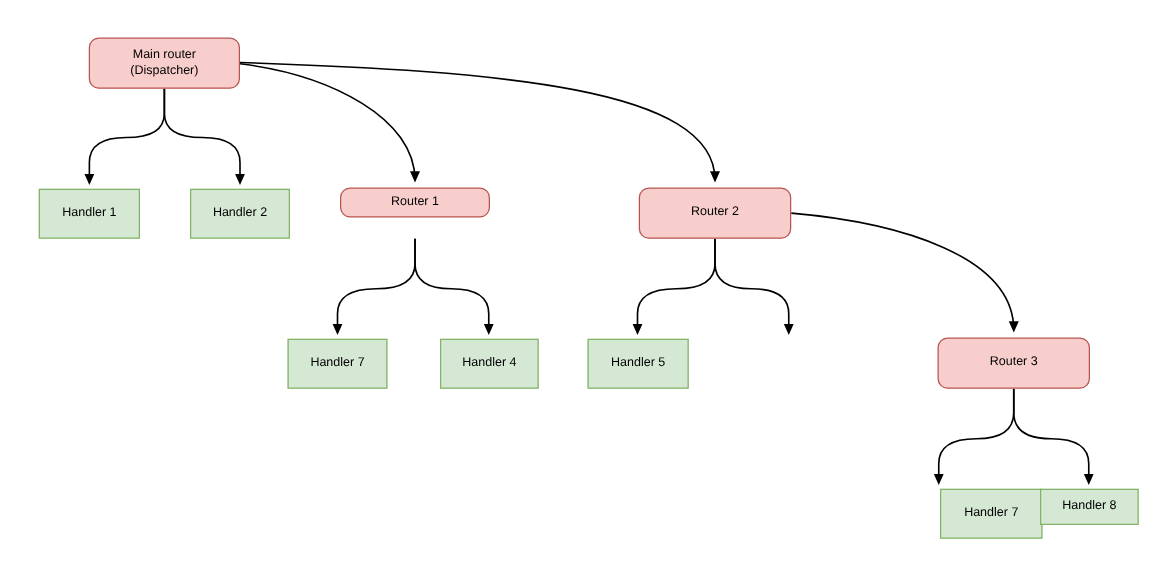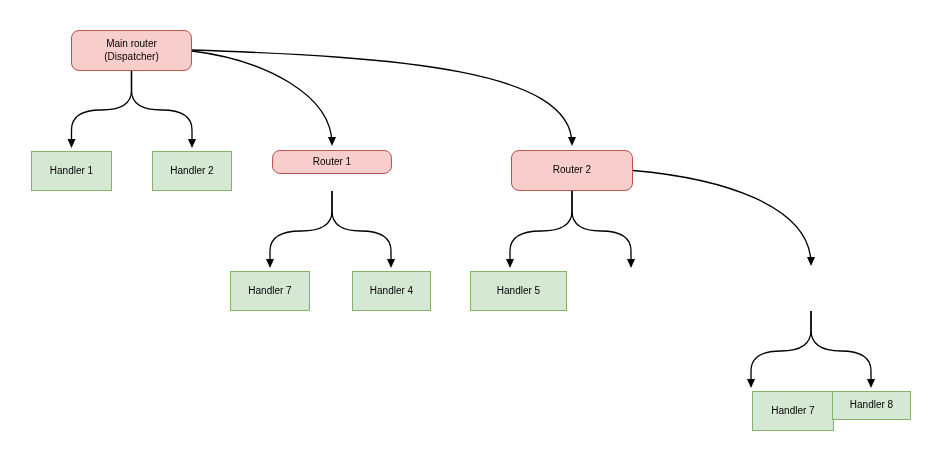--- a/index.html
+++ b/index.html
@@ -81,21 +81,22 @@
   <div class="node handler" style="left:152px; top:151px; width:80px;  height:40px;">Handler 2</div>
 
   <div class="node router" style="left:272px; top:150px; width:120px; height:24px;">Router 1</div>
 
   <div class="node router" style="left:511px; top:150px; width:122px; height:41px;">Router 2</div>
 
   <div class="node handler" style="left:230px; top:271px; width:80px;  height:40px;">Handler 7</div>
 
   <div class="node handler" style="left:352px; top:271px; width:79px;  height:40px;">Handler 4</div>
 
-  <div class="node handler" style="left:470px; top:271px; width:97px;  height:40px;">Handler 5</div>
+  <div class="node handler" style="left:470px; top:271px; width:81px;  height:40px;">Handler 5</div>
 
 
+  <div class="node router" style="left:750px; top:270px; width:122px; height:41px;">Router 3</div>
 
   <div class="node handler" style="left:752px; top:391px; width:82px;  height:40px;">Handler 7</div>
 
   <div class="node handler" style="left:832px; top:391px; width:79px;  height:29px;">Handler 8</div>
 
 </div>
 
 </body></html>

